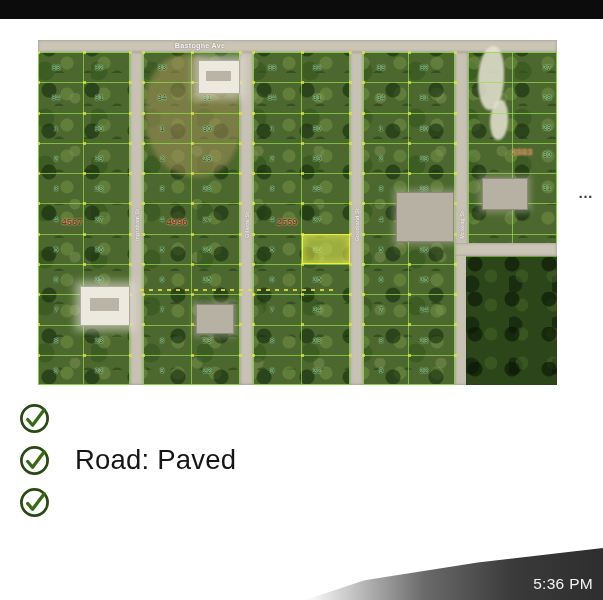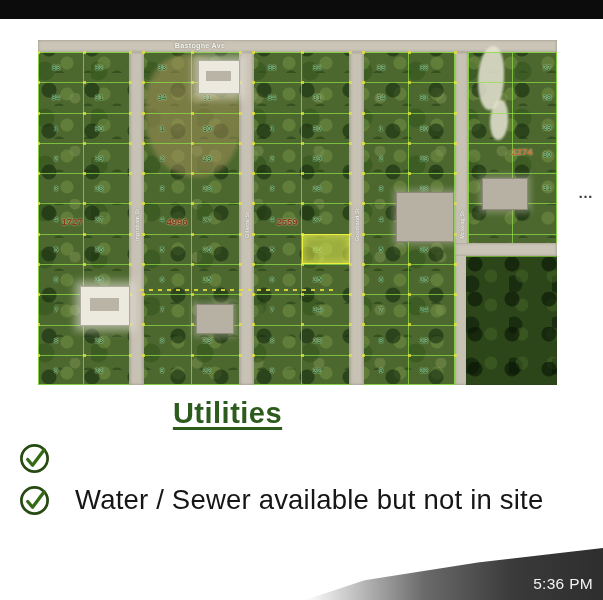--- a/index.html
+++ b/index.html
@@ -167,21 +167,21 @@
     <div class="lot-number" style="left: 18.4px; top: 299.591px;">8</div>
     <div class="lot-number" style="left: 60.72px; top: 299.591px;">23</div>
     <div class="dim-dot" style="left: -1px; top: 283.455px;"></div>
     <div class="dim-dot" style="left: 45px; top: 283.455px;"></div>
     <div class="dim-dot" style="left: 91px; top: 283.455px;"></div>
     <div class="lot-number" style="left: 18.4px; top: 329.864px;">9</div>
     <div class="lot-number" style="left: 60.72px; top: 329.864px;">22</div>
     <div class="dim-dot" style="left: -1px; top: 313.727px;"></div>
     <div class="dim-dot" style="left: 45px; top: 313.727px;"></div>
     <div class="dim-dot" style="left: 91px; top: 313.727px;"></div>
-    <div class="block-number-label" style="left: 34px; top: 181.527px;">1727</div>
+    <div class="block-number-label" style="left: 34px; top: 181.527px;">4567</div>
     <div class="block" style="left: 105px; top: 12px; width: 97px; height: 333px;"></div>
     <div class="lot-number" style="left: 124.4px; top: 27.1364px;">33</div>
     <div class="lot-number" style="left: 169.02px; top: 27.1364px;">32</div>
     <div class="dim-dot" style="left: 104px; top: 11px;"></div>
     <div class="dim-dot" style="left: 152.5px; top: 11px;"></div>
     <div class="dim-dot" style="left: 201px; top: 11px;"></div>
     <div class="lot-number" style="left: 124.4px; top: 57.4091px;">34</div>
     <div class="lot-number" style="left: 169.02px; top: 57.4091px;">31</div>
     <div class="dim-dot" style="left: 104px; top: 41.2727px;"></div>
     <div class="dim-dot" style="left: 152.5px; top: 41.2727px;"></div>
@@ -347,50 +347,57 @@
     <div class="dim-dot" style="left: 416px; top: 313.727px;"></div>
     <div class="block-number-label" style="left: 370px; top: 181.527px;">2968</div>
     <div class="highlighted-lot" style="left: 263.5px; top: 193.636px; width: 48.5px; height: 30.2727px;"></div>
     <div class="block" style="left: 430px; top: 12px; width: 89px; height: 202px;"></div>
     <div class="lot-number" style="left: 509px; top: 27px;">27</div>
     <div class="lot-number" style="left: 509px; top: 57px;">28</div>
     <div class="lot-number" style="left: 509px; top: 87px;">29</div>
     <div class="lot-number" style="left: 509px; top: 114px;">30</div>
     <div class="lot-number" style="left: 509px; top: 147px;">31</div>
     <div class="lot-number" style="left: 464px; top: 145px;">24</div>
-    <div class="block-number-label orange" style="left: 484px; top: 112px;">2274</div>
+    <div class="block-number-label orange" style="left: 484px; top: 112px;">2583</div>
     <div class="road-h" style="left: 417px; top: 203px; width: 102px; height: 13px;"></div>
     <div class="woods" style="left: 428px; top: 216px; width: 91px; height: 129px;"></div>
     <div class="dashed-line" style="left: 102px; top: 249px; width: 196px;"></div>
     <div class="house-white" style="left: 160px; top: 20px; width: 40px; height: 32px;"></div>
     <div class="house-white" style="left: 42px; top: 246px; width: 48px; height: 38px;"></div>
     <div class="house-gray" style="left: 158px; top: 264px; width: 36px; height: 28px;"></div>
     <div class="house-gray" style="left: 358px; top: 152px; width: 56px; height: 48px;"></div>
     <div class="house-gray" style="left: 444px; top: 138px; width: 44px; height: 30px;"></div>
   </div>
 
 <div class="ellipsis-indicator">…</div>
 
 <div class="utilities">
-  <h2 class="utilities-heading">Utilities</h2>
   <ul class="utility-list">
     <li class="utility-item">
       <span class="check-wrap">
         <svg viewBox="0 0 34 34" width="33" height="33">
           <circle cx="17" cy="17" r="13.5" fill="none" stroke="#274a12" stroke-width="2.8"></circle>
           <path d="M10 18 L15 24 L27 8" fill="none" stroke="#356b15" stroke-width="3.4" stroke-linecap="round" stroke-linejoin="round"></path>
         </svg>
       </span>
     </li>
     <li class="utility-item">
       <span class="check-wrap">
         <svg viewBox="0 0 34 34" width="33" height="33">
           <circle cx="17" cy="17" r="13.5" fill="none" stroke="#274a12" stroke-width="2.8"></circle>
           <path d="M10 18 L15 24 L27 8" fill="none" stroke="#356b15" stroke-width="3.4" stroke-linecap="round" stroke-linejoin="round"></path>
         </svg>
       </span>
-      <span class="utility-text">Water / Sewer available but not in site</span>
+      <span class="utility-text">Road: Paved</span>
+    </li>
+    <li class="utility-item">
+      <span class="check-wrap">
+        <svg viewBox="0 0 34 34" width="33" height="33">
+          <circle cx="17" cy="17" r="13.5" fill="none" stroke="#274a12" stroke-width="2.8"></circle>
+          <path d="M10 18 L15 24 L27 8" fill="none" stroke="#356b15" stroke-width="3.4" stroke-linecap="round" stroke-linejoin="round"></path>
+        </svg>
+      </span>
     </li>
   </ul>
 </div>
 
 <div class="bottom-wedge"></div>
 <div class="timestamp">5:36 PM</div>
 
 </body></html>

